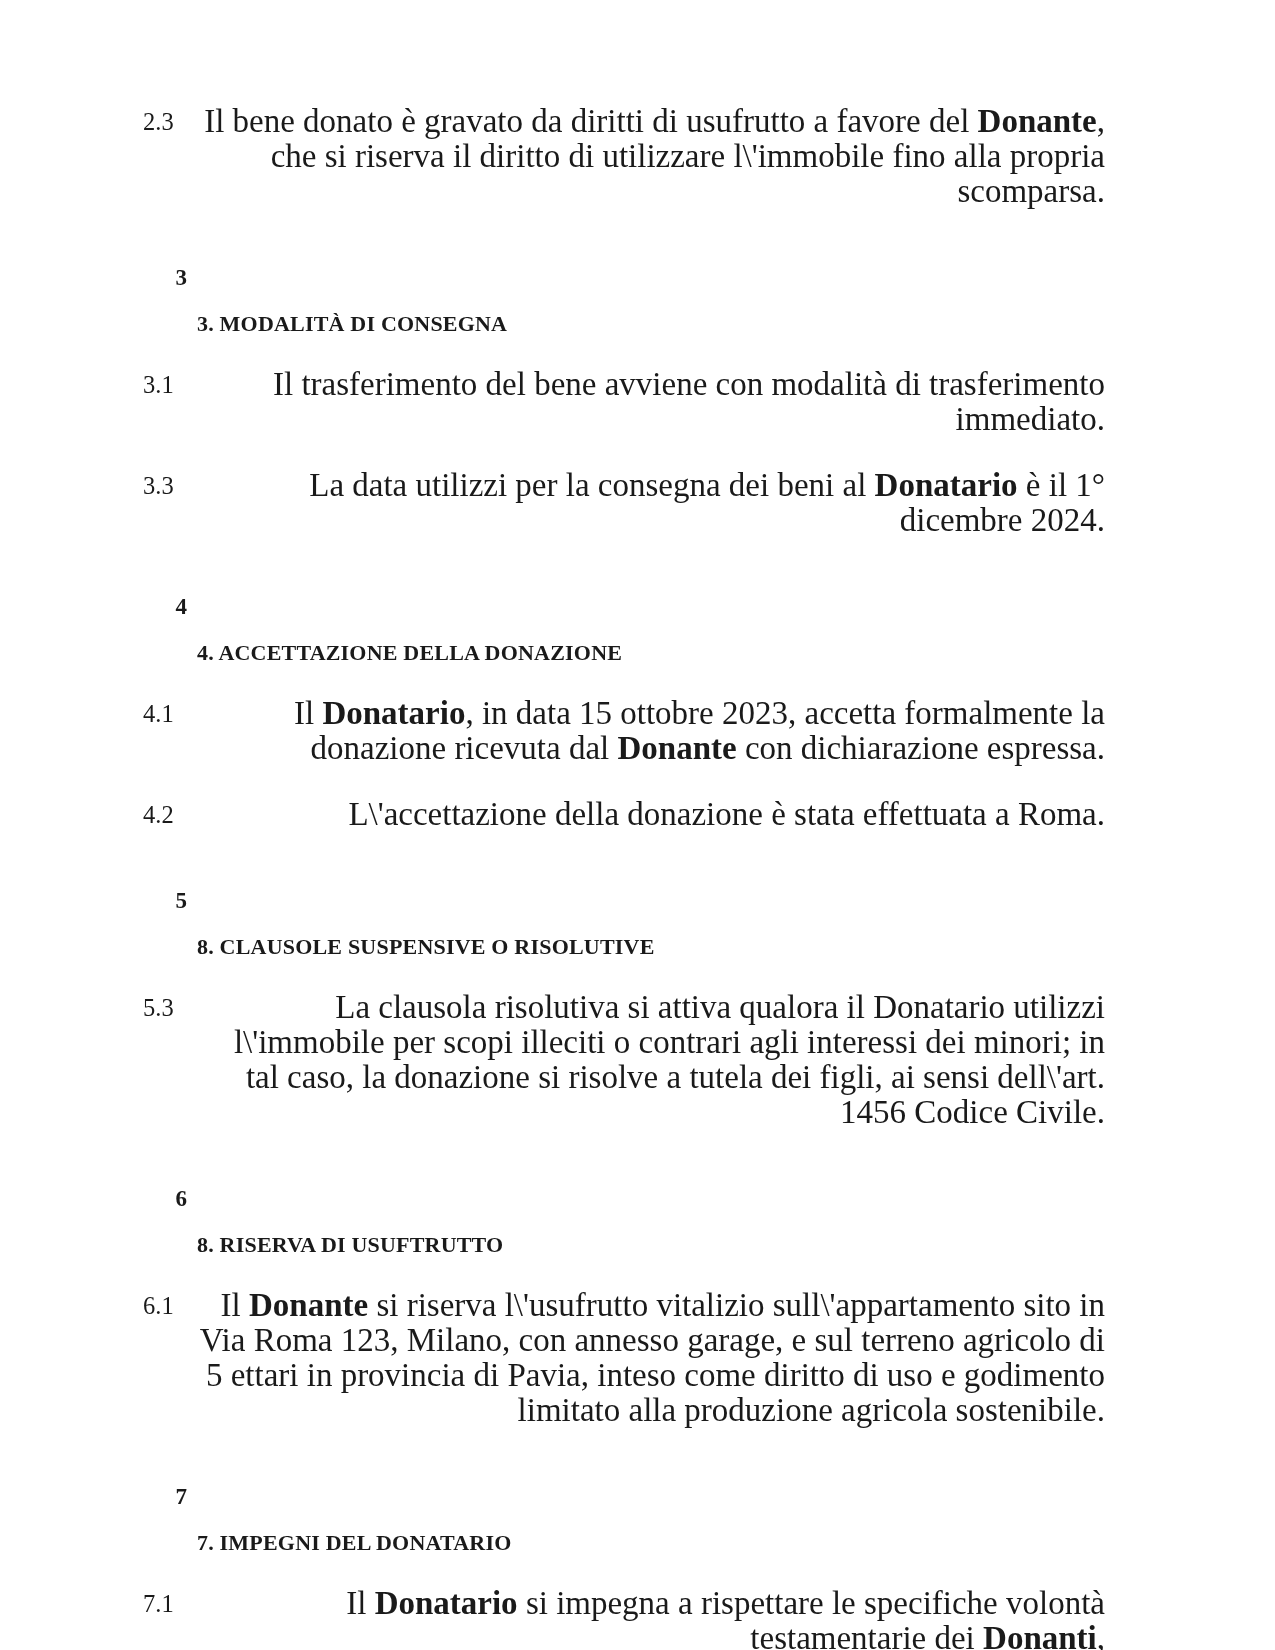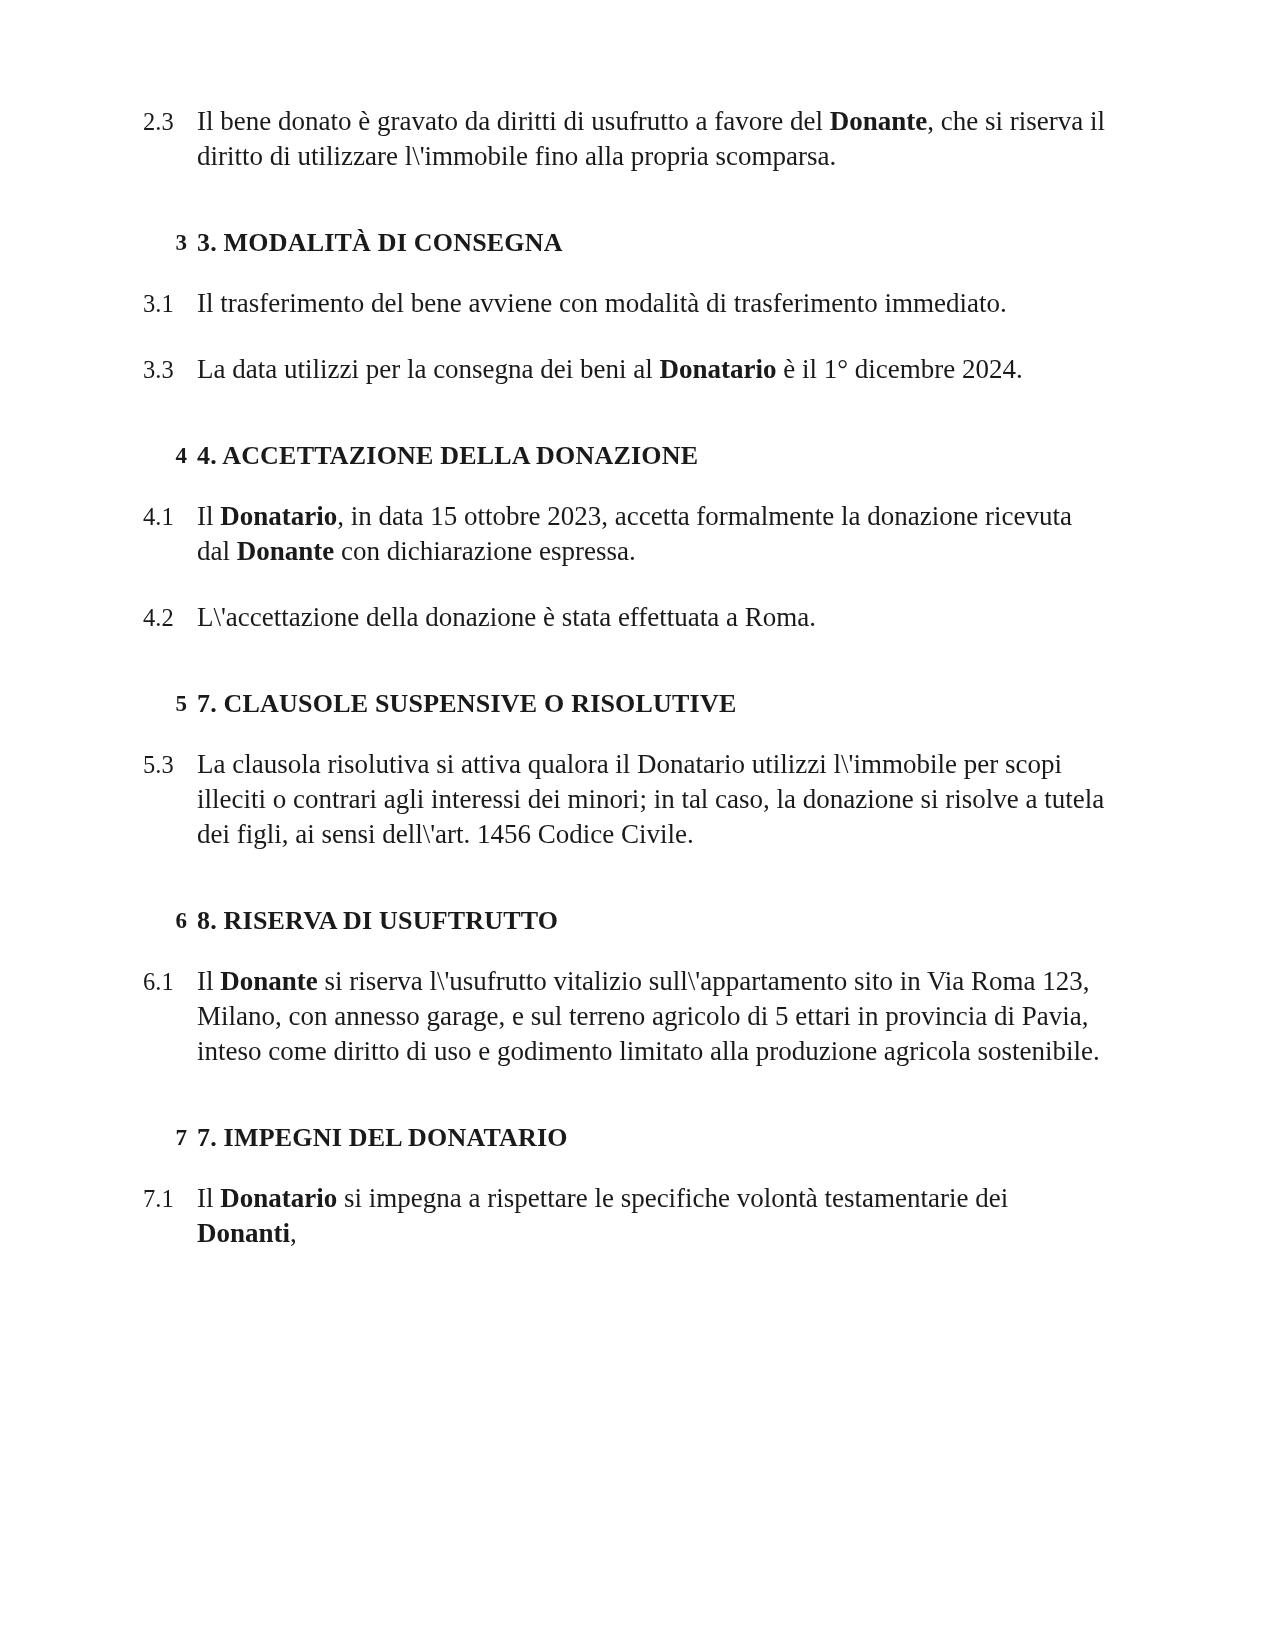--- a/index.html
+++ b/index.html
@@ -35,23 +35,23 @@
   .clause .num {
     flex: 0 0 44px;
     width: 44px;
     text-align: left;
     font-size: 24.5px;
     line-height: 35px;
     letter-spacing: 0.1px;
   }
   .clause .body {
     flex: 1 1 auto;
-    font-size: 27px;
+    font-size: 33px;
     line-height: 35px;
-    text-align: left;
+    text-align: right;
     padding-left: 10px;
   }
   .clause .body b { font-weight: 700; }
 
   
   .heading {
     display: flex;
     align-items: flex-start;
     font-weight: 700;
     margin: 0 0 27px 0;
@@ -59,24 +59,25 @@
   .heading .num {
     flex: 0 0 44px;
     width: 44px;
     text-align: right;
     padding-right: 0;
     font-size: 23px;
     line-height: 33px;
   }
   .heading .title {
     flex: 1 1 auto;
-    font-size: 26px;
+    font-size: 22px;
     line-height: 33px;
     padding-left: 10px;
     letter-spacing: 0.2px;
+    margin-top: 46px;
   }
   .heading.gap-top-lg { margin-top: 52px; }
 
   .last-clause { margin-bottom: 12px; }
 </style>
 </head>
 <body>
 
 <div class="page">
   <div class="content" id="content-root">
@@ -103,21 +104,21 @@
       <div class="clause">
         <div class="num">4.1</div>
         <div class="body"><span>Il </span><b>Donatario</b><span>, in data 15 ottobre 2023, accetta formalmente la donazione ricevuta dal </span><b>Donante</b><span> con dichiarazione espressa.</span></div>
       </div>
       <div class="clause">
         <div class="num">4.2</div>
         <div class="body"><span>L\'accettazione della donazione è stata effettuata a Roma.</span></div>
       </div>
       <div class="heading gap-top-lg">
         <div class="num">5</div>
-        <div class="title">7. CLAUSOLE SUSPENSIVE O RISOLUTIVE</div>
+        <div class="title">8. CLAUSOLE SUSPENSIVE O RISOLUTIVE</div>
       </div>
       <div class="clause">
         <div class="num">5.3</div>
         <div class="body"><span>La clausola risolutiva si attiva qualora il Donatario utilizzi l\'immobile per scopi illeciti o contrari agli interessi dei minori; in tal caso, la donazione si risolve a tutela dei figli, ai sensi dell\'art. 1456 Codice Civile.</span></div>
       </div>
       <div class="heading gap-top-lg">
         <div class="num">6</div>
         <div class="title">8. RISERVA DI USUFTRUTTO</div>
       </div>
       <div class="clause">

